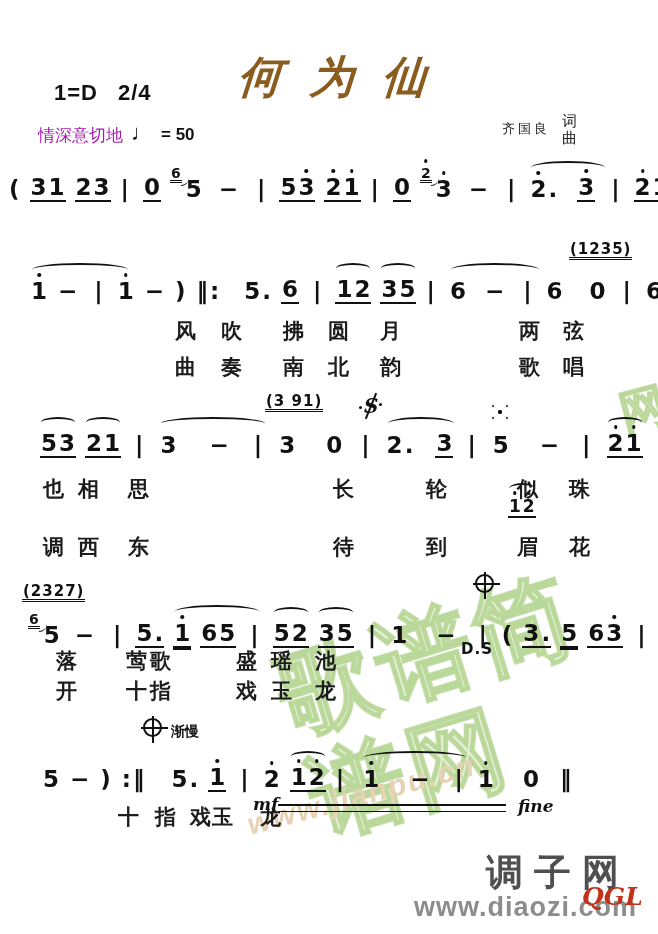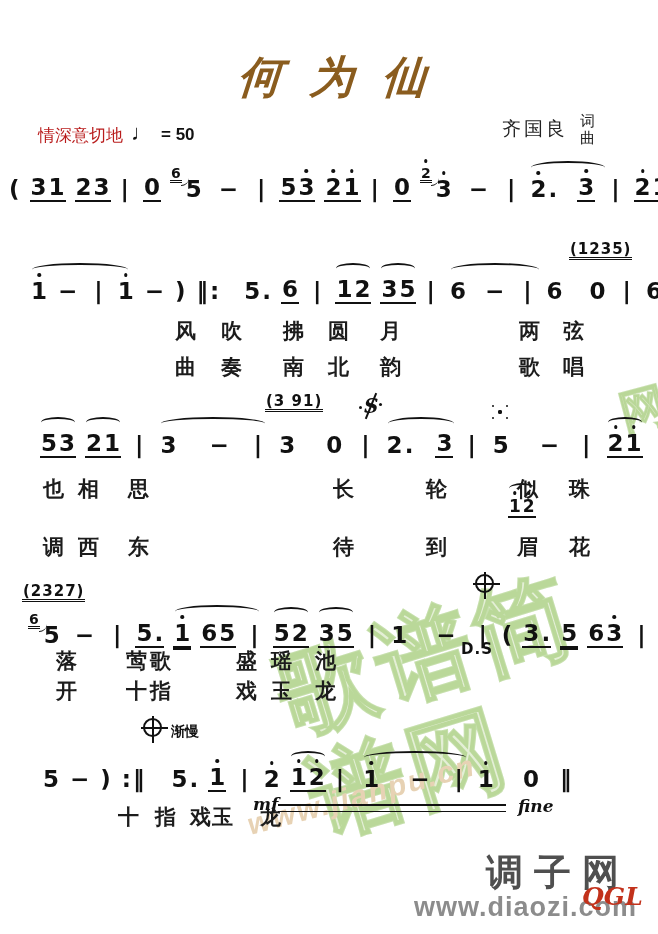--- a/index.html
+++ b/index.html
@@ -5,25 +5,25 @@
   html,body{margin:0;padding:0;background:#e8e8e8;}
   .page{position:relative;width:658px;height:934px;background:#ffffff;overflow:hidden;
         font-family:"Liberation Sans","DejaVu Sans",sans-serif;color:#111;}
   .abs{position:absolute;}
 
   
   .keysig{left:54px;top:80px;font-size:22px;font-weight:bold;letter-spacing:1px;display:flex;gap:20px;}
   .title{left:238px;top:48px;font-size:44px;font-weight:bold;font-style:italic;
          color:#8a5c1e;letter-spacing:28px;transform:skewX(-4deg);white-space:nowrap;}
   .temporow{left:38px;top:122px;display:flex;align-items:center;gap:8px;}
-  .tempo-text{font-size:17px;color:#b91c1c;}
+  .tempo-text{font-size:17px;color:#a21caf;}
   .tempo-note{font-size:22px;font-weight:bold;transform:translateY(-2px);}
   .tempo-eq{font-size:17px;font-weight:bold;}
   .composer{left:502px;top:112px;display:flex;align-items:center;gap:12px;}
-  .composer-name{font-size:19px;letter-spacing:3px;color:#222;}
+  .composer-name{font-size:13px;letter-spacing:3px;color:#222;}
   .roles{display:flex;flex-direction:column;line-height:1.15;font-size:15px;color:#222;}
 
   
   .mline{position:absolute;display:flex;align-items:flex-end;font-family:"DejaVu Sans",sans-serif;
          font-weight:bold;font-size:23px;line-height:1;white-space:nowrap;}
   .tok{position:relative;display:inline-flex;align-items:flex-end;margin-right:9px;}
   .tok .drow{display:inline-flex;position:relative;padding-bottom:1px;}
   .u1>.drow{border-bottom:2px solid #111;}
   .u2>.drow{border-bottom:2px solid #111;}
   .u2>.drow::after{content:"";position:absolute;left:0;right:0;bottom:-4px;height:2px;background:#111;}
@@ -77,20 +77,24 @@
 </style>
 </head>
 <body>
 
 <div class="page">
 
   <div class="abs wm-big">歌谱简谱网</div>
   <div class="abs wm-script">www.jianpu.cn</div>
   <div class="abs wm-edge">网</div>
 
+  <div class="abs keysig">
+    <span>1=D</span>
+    <span>2/4</span>
+  </div>
   <div class="abs title">何为仙</div>
   <div class="abs temporow">
     <span class="tempo-text">情深意切地</span>
     <span class="tempo-note">♩</span>
     <span class="tempo-eq">= 50</span>
   </div>
   <div class="abs composer">
     <span class="composer-name">齐国良</span>
     <span class="roles">
       <span>词</span>

